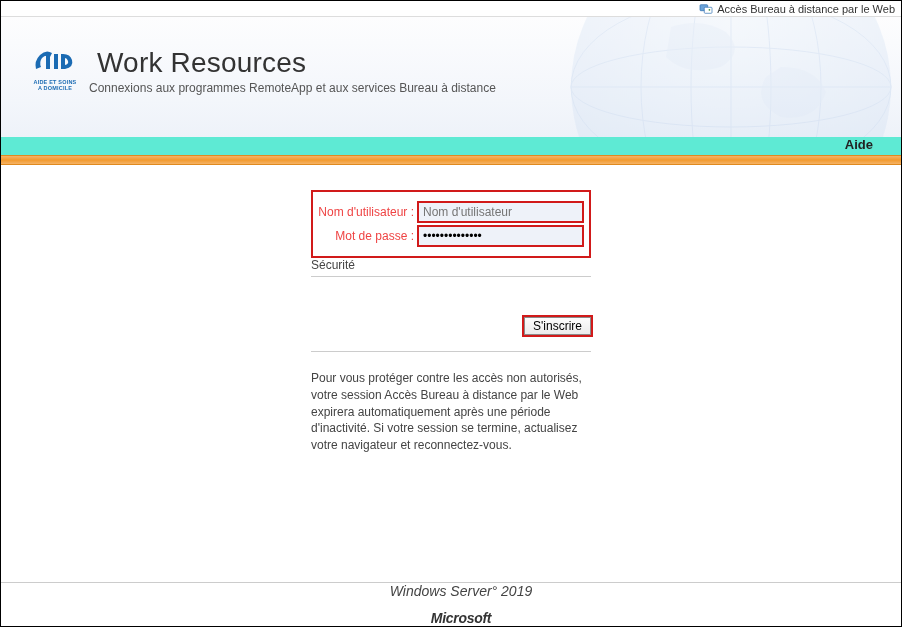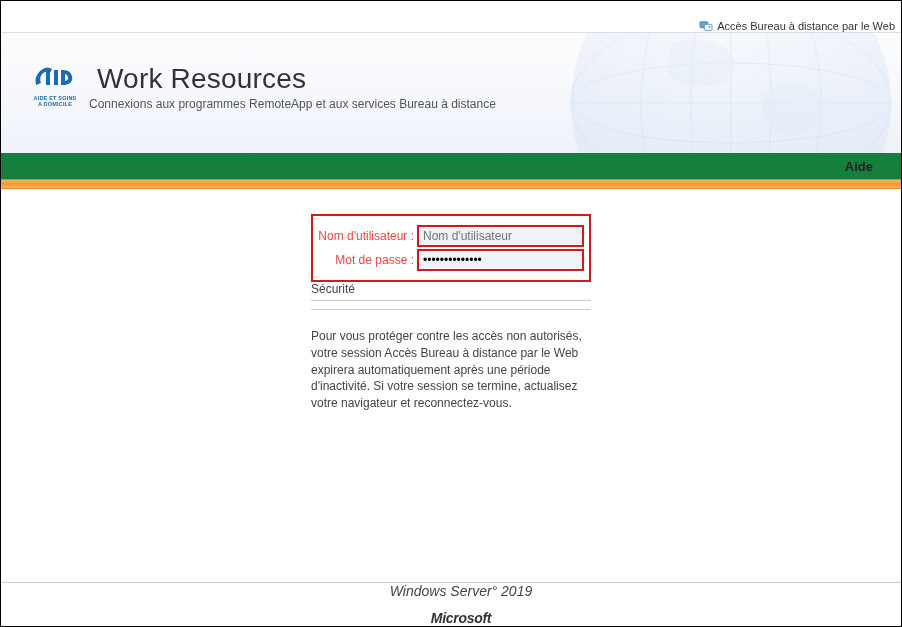--- a/index.html
+++ b/index.html
@@ -6,25 +6,25 @@
     body {
       font-family: "Segoe UI", Tahoma, sans-serif;
       background: #fff;
       width: 902px;
       height: 627px;
       border: 1px solid #000;
       overflow: hidden;
       position: relative;
     }
     .top-bar {
-      height: 32px;
+      height: 16px;
       background: #fff;
       display: flex;
       justify-content: flex-end;
-      align-items: flex-end;
+      align-items: center;
       padding-right: 6px;
       font-size: 11px;
       color: #333;
       border-bottom: 1px solid #ddd;
     }
     .top-bar .rd-icon {
       width: 14px; height: 12px; margin-right: 4px;
       display: inline-block;
       position: relative;
     }
@@ -69,25 +69,24 @@
       color: #333;
       letter-spacing: 0.2px;
       margin-left: 8px;
     }
     .title-sub {
       font-size: 12px;
       color: #555;
       margin-top: 2px;
     }
     .nav-bar {
-      height: 26px;
-      background: #15803d;
+      height: 18px;
+      background: #5eead4;
       display: flex;
       justify-content: flex-end;
-      align-items: center;
       padding-right: 28px;
     }
     .nav-bar a {
       font-size: 13px;
       font-weight: 600;
       color: #222;
       text-decoration: none;
       cursor: pointer;
     }
     .orange-bar {
@@ -268,20 +267,23 @@
         <input class="cred-input" type="text" placeholder="Nom d'utilisateur" style="">
       </div>
       <div class="cred-row">
         <div class="cred-label">Mot de passe :</div>
         <input class="cred-input" type="text" value="••••••••••••••" style="">
       </div>
     </div>
 
     <div class="sec-heading">Sécurité</div>
 
+    <div class="submit-row">
+      <button class="submit-btn">S'inscrire</button>
+    </div>
     <hr class="divider">
 
     <div class="info-text">Pour vous protéger contre les accès non autorisés, votre session Accès Bureau à distance par le Web expirera automatiquement après une période d'inactivité. Si votre session se termine, actualisez votre navigateur et reconnectez-vous.</div>
   </div>
 </div>
 
 <div class="footer">
   <div class="footer-left">
     <span class="ws">Windows Server° 2019</span>
   </div>

